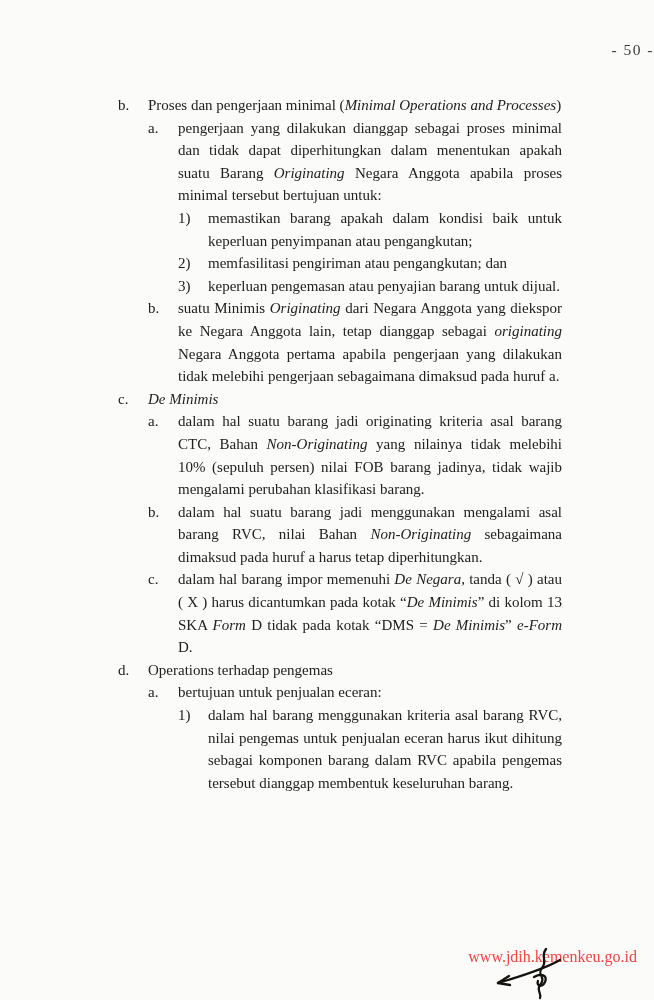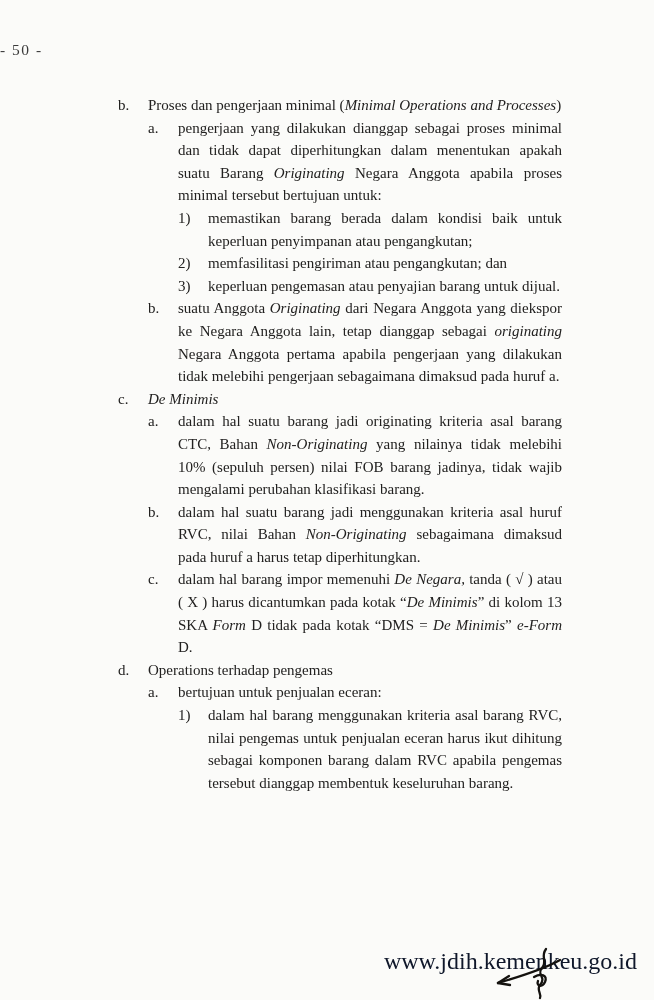--- a/index.html
+++ b/index.html
@@ -13,21 +13,21 @@
     overflow: hidden;
     background: #fbfbf9;
     font-family: "Liberation Serif", "DejaVu Serif", serif;
     color: #222120;
   }
   .page-number {
     position: absolute;
     top: 41px;
     left: 0;
     width: 100%;
-    text-align: left;
+    text-align: right;
     font-size: 15.5px;
     color: #3a3a3a;
     letter-spacing: 1.5px;
   }
   .content {
     position: absolute;
     top: 94px;
     left: 118px;
     width: 444px;
     font-size: 15px;
@@ -45,22 +45,22 @@
   }
   .txt {
     flex: 1 1 auto;
     text-align: justify;
   }
   .txt i { font-style: italic; }
   .footer-url {
     position: absolute;
     top: 948px;
     right: 17px;
-    font-size: 24px;
-    color: #0f172a;
+    font-size: 16px;
+    color: #ef4444;
   }
   .signature {
     position: absolute;
     left: 478px;
     top: 944px;
     width: 92px;
     height: 56px;
     pointer-events: none;
   }
 </style>
@@ -73,45 +73,45 @@
     <div class="li lvl1">
       <span class="marker">b.</span>
       <div class="txt"><span>Proses dan pengerjaan minimal (</span><i>Minimal Operations and Processes</i><span>)</span></div>
     </div>
     <div class="li lvl2">
       <span class="marker">a.</span>
       <div class="txt"><span>pengerjaan yang dilakukan dianggap sebagai proses minimal dan tidak dapat diperhitungkan dalam menentukan apakah suatu Barang </span><i>Originating</i><span> Negara Anggota apabila proses minimal tersebut bertujuan untuk:</span></div>
     </div>
     <div class="li lvl3">
       <span class="marker">1)</span>
-      <div class="txt"><span>memastikan barang berada dalam kondisi baik untuk keperluan penyimpanan atau pengangkutan;</span></div>
+      <div class="txt"><span>memastikan barang apakah dalam kondisi baik untuk keperluan penyimpanan atau pengangkutan;</span></div>
     </div>
     <div class="li lvl3">
       <span class="marker">2)</span>
       <div class="txt"><span>memfasilitasi pengiriman atau pengangkutan; dan</span></div>
     </div>
     <div class="li lvl3">
       <span class="marker">3)</span>
       <div class="txt"><span>keperluan pengemasan atau penyajian barang untuk dijual.</span></div>
     </div>
     <div class="li lvl2">
       <span class="marker">b.</span>
-      <div class="txt"><span>suatu Anggota </span><i>Originating</i><span> dari Negara Anggota yang diekspor ke Negara Anggota lain, tetap dianggap sebagai </span><i>originating</i><span> Negara Anggota pertama apabila pengerjaan yang dilakukan tidak melebihi pengerjaan sebagaimana dimaksud pada huruf a.</span></div>
+      <div class="txt"><span>suatu Minimis </span><i>Originating</i><span> dari Negara Anggota yang diekspor ke Negara Anggota lain, tetap dianggap sebagai </span><i>originating</i><span> Negara Anggota pertama apabila pengerjaan yang dilakukan tidak melebihi pengerjaan sebagaimana dimaksud pada huruf a.</span></div>
     </div>
     <div class="li lvl1">
       <span class="marker">c.</span>
       <div class="txt"><i>De Minimis</i></div>
     </div>
     <div class="li lvl2">
       <span class="marker">a.</span>
       <div class="txt"><span>dalam hal suatu barang jadi originating kriteria asal barang CTC, Bahan </span><i>Non-Originating</i><span> yang nilainya tidak melebihi 10% (sepuluh persen) nilai FOB barang jadinya, tidak wajib mengalami perubahan klasifikasi barang.</span></div>
     </div>
     <div class="li lvl2">
       <span class="marker">b.</span>
-      <div class="txt"><span>dalam hal suatu barang jadi menggunakan kriteria asal huruf RVC, nilai Bahan </span><i>Non-Originating</i><span> sebagaimana dimaksud pada huruf a harus tetap diperhitungkan.</span></div>
+      <div class="txt"><span>dalam hal suatu barang jadi menggunakan mengalami asal barang RVC, nilai Bahan </span><i>Non-Originating</i><span> sebagaimana dimaksud pada huruf a harus tetap diperhitungkan.</span></div>
     </div>
     <div class="li lvl2">
       <span class="marker">c.</span>
       <div class="txt"><span>dalam hal barang impor memenuhi </span><i>De Negara,</i><span> tanda ( √ ) atau ( X ) harus dicantumkan pada kotak “</span><i>De Minimis</i><span>” di kolom 13 SKA </span><i>Form</i><span> D tidak pada kotak “DMS = </span><i>De Minimis</i><span>” </span><i>e-Form</i><span> D.</span></div>
     </div>
     <div class="li lvl1">
       <span class="marker">d.</span>
       <div class="txt"><span>Operations terhadap pengemas</span></div>
     </div>
     <div class="li lvl2">

